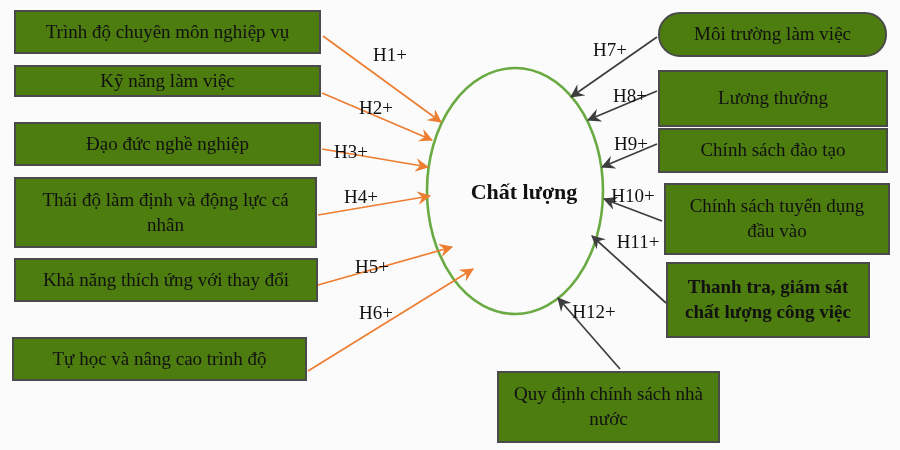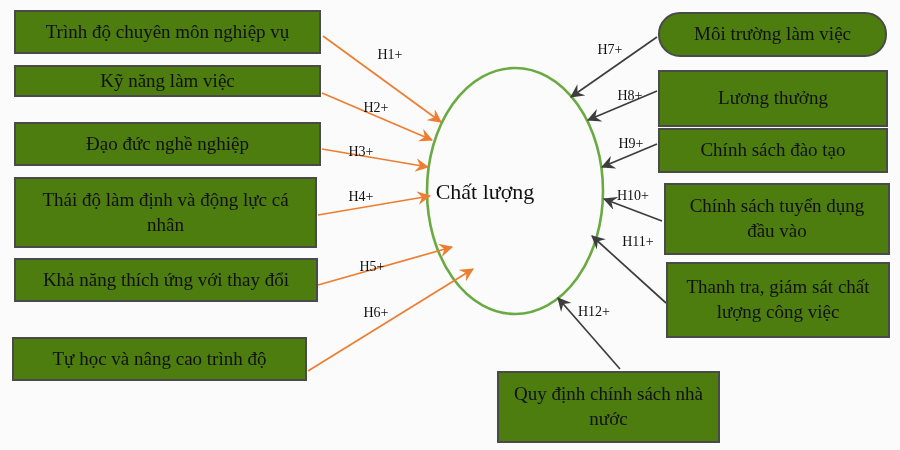--- a/index.html
+++ b/index.html
@@ -28,30 +28,30 @@
     display:flex;align-items:center;justify-content:center;
     text-align:center;
     font-size:19px;
     line-height:1.3;
     padding:1px 8px;
     color:var(--text);
   }
   .hyp-label{
     position:absolute;
     transform:translate(-50%,-50%);
-    font-size:14px;
+    font-size:19px;
     color:var(--text);
     white-space:nowrap;
   }
   .center-label{
     position:absolute;
-    left:485px;top:192px;
+    left:524px;top:192px;
     transform:translate(-50%,-50%);
     text-align:right;
-    font-weight:normal;
+    font-weight:bold;
     font-size:22px;
     line-height:1.2;
     color:var(--text);
   }
   .arrow-line-left{stroke:var(--left-arrow);stroke-width:1.7;fill:none;}
   .arrow-line-right{stroke:var(--right-arrow);stroke-width:1.7;fill:none;}
   .mk-left{fill:var(--left-arrow);}
   .mk-right{fill:var(--right-arrow);}
   .ellipse-shape{stroke:var(--ellipse-stroke);stroke-width:2.6;fill:none;}
 </style>
@@ -111,31 +111,31 @@
   </div>
   <div class="factor-box" style="left:658px;top:70px;width:230px;height:57px;">
     <span>Lương thưởng</span>
   </div>
   <div class="factor-box" style="left:658px;top:128px;width:230px;height:45px;">
     <span>Chính sách đào tạo</span>
   </div>
   <div class="factor-box" style="left:664px;top:183px;width:226px;height:72px;">
     <span>Chính sách tuyển dụng đầu vào</span>
   </div>
-  <div class="factor-box" style="left:666px;top:262px;width:224px;height:76px;">
+  <div class="factor-box" style="left:666px;top:262px;width:204px;height:76px;font-weight:bold;">
     <span>Thanh tra, giám sát chất lượng công việc</span>
   </div>
 
   <div class="factor-box" style="left:497px;top:371px;width:223px;height:72px;text-align:center;">
     <span>Quy định chính sách nhà nước</span>
   </div>
 
   <span class="hyp-label" style="left:390px;top:55px;">H1+</span>
   <span class="hyp-label" style="left:376px;top:108px;">H2+</span>
-  <span class="hyp-label" style="left:361px;top:152px;">H3+</span>
+  <span class="hyp-label" style="left:351px;top:152px;">H3+</span>
   <span class="hyp-label" style="left:361px;top:197px;">H4+</span>
   <span class="hyp-label" style="left:372px;top:267px;">H5+</span>
   <span class="hyp-label" style="left:376px;top:297px;margin-top:16px;">H6+</span>
   <span class="hyp-label" style="left:610px;top:50px;">H7+</span>
   <span class="hyp-label" style="left:630px;top:96px;">H8+</span>
   <span class="hyp-label" style="left:631px;top:144px;">H9+</span>
   <span class="hyp-label" style="left:633px;top:196px;">H10+</span>
   <span class="hyp-label" style="left:638px;top:242px;">H11+</span>
   <span class="hyp-label" style="left:594px;top:312px;text-align:right;">H12+</span>
 

